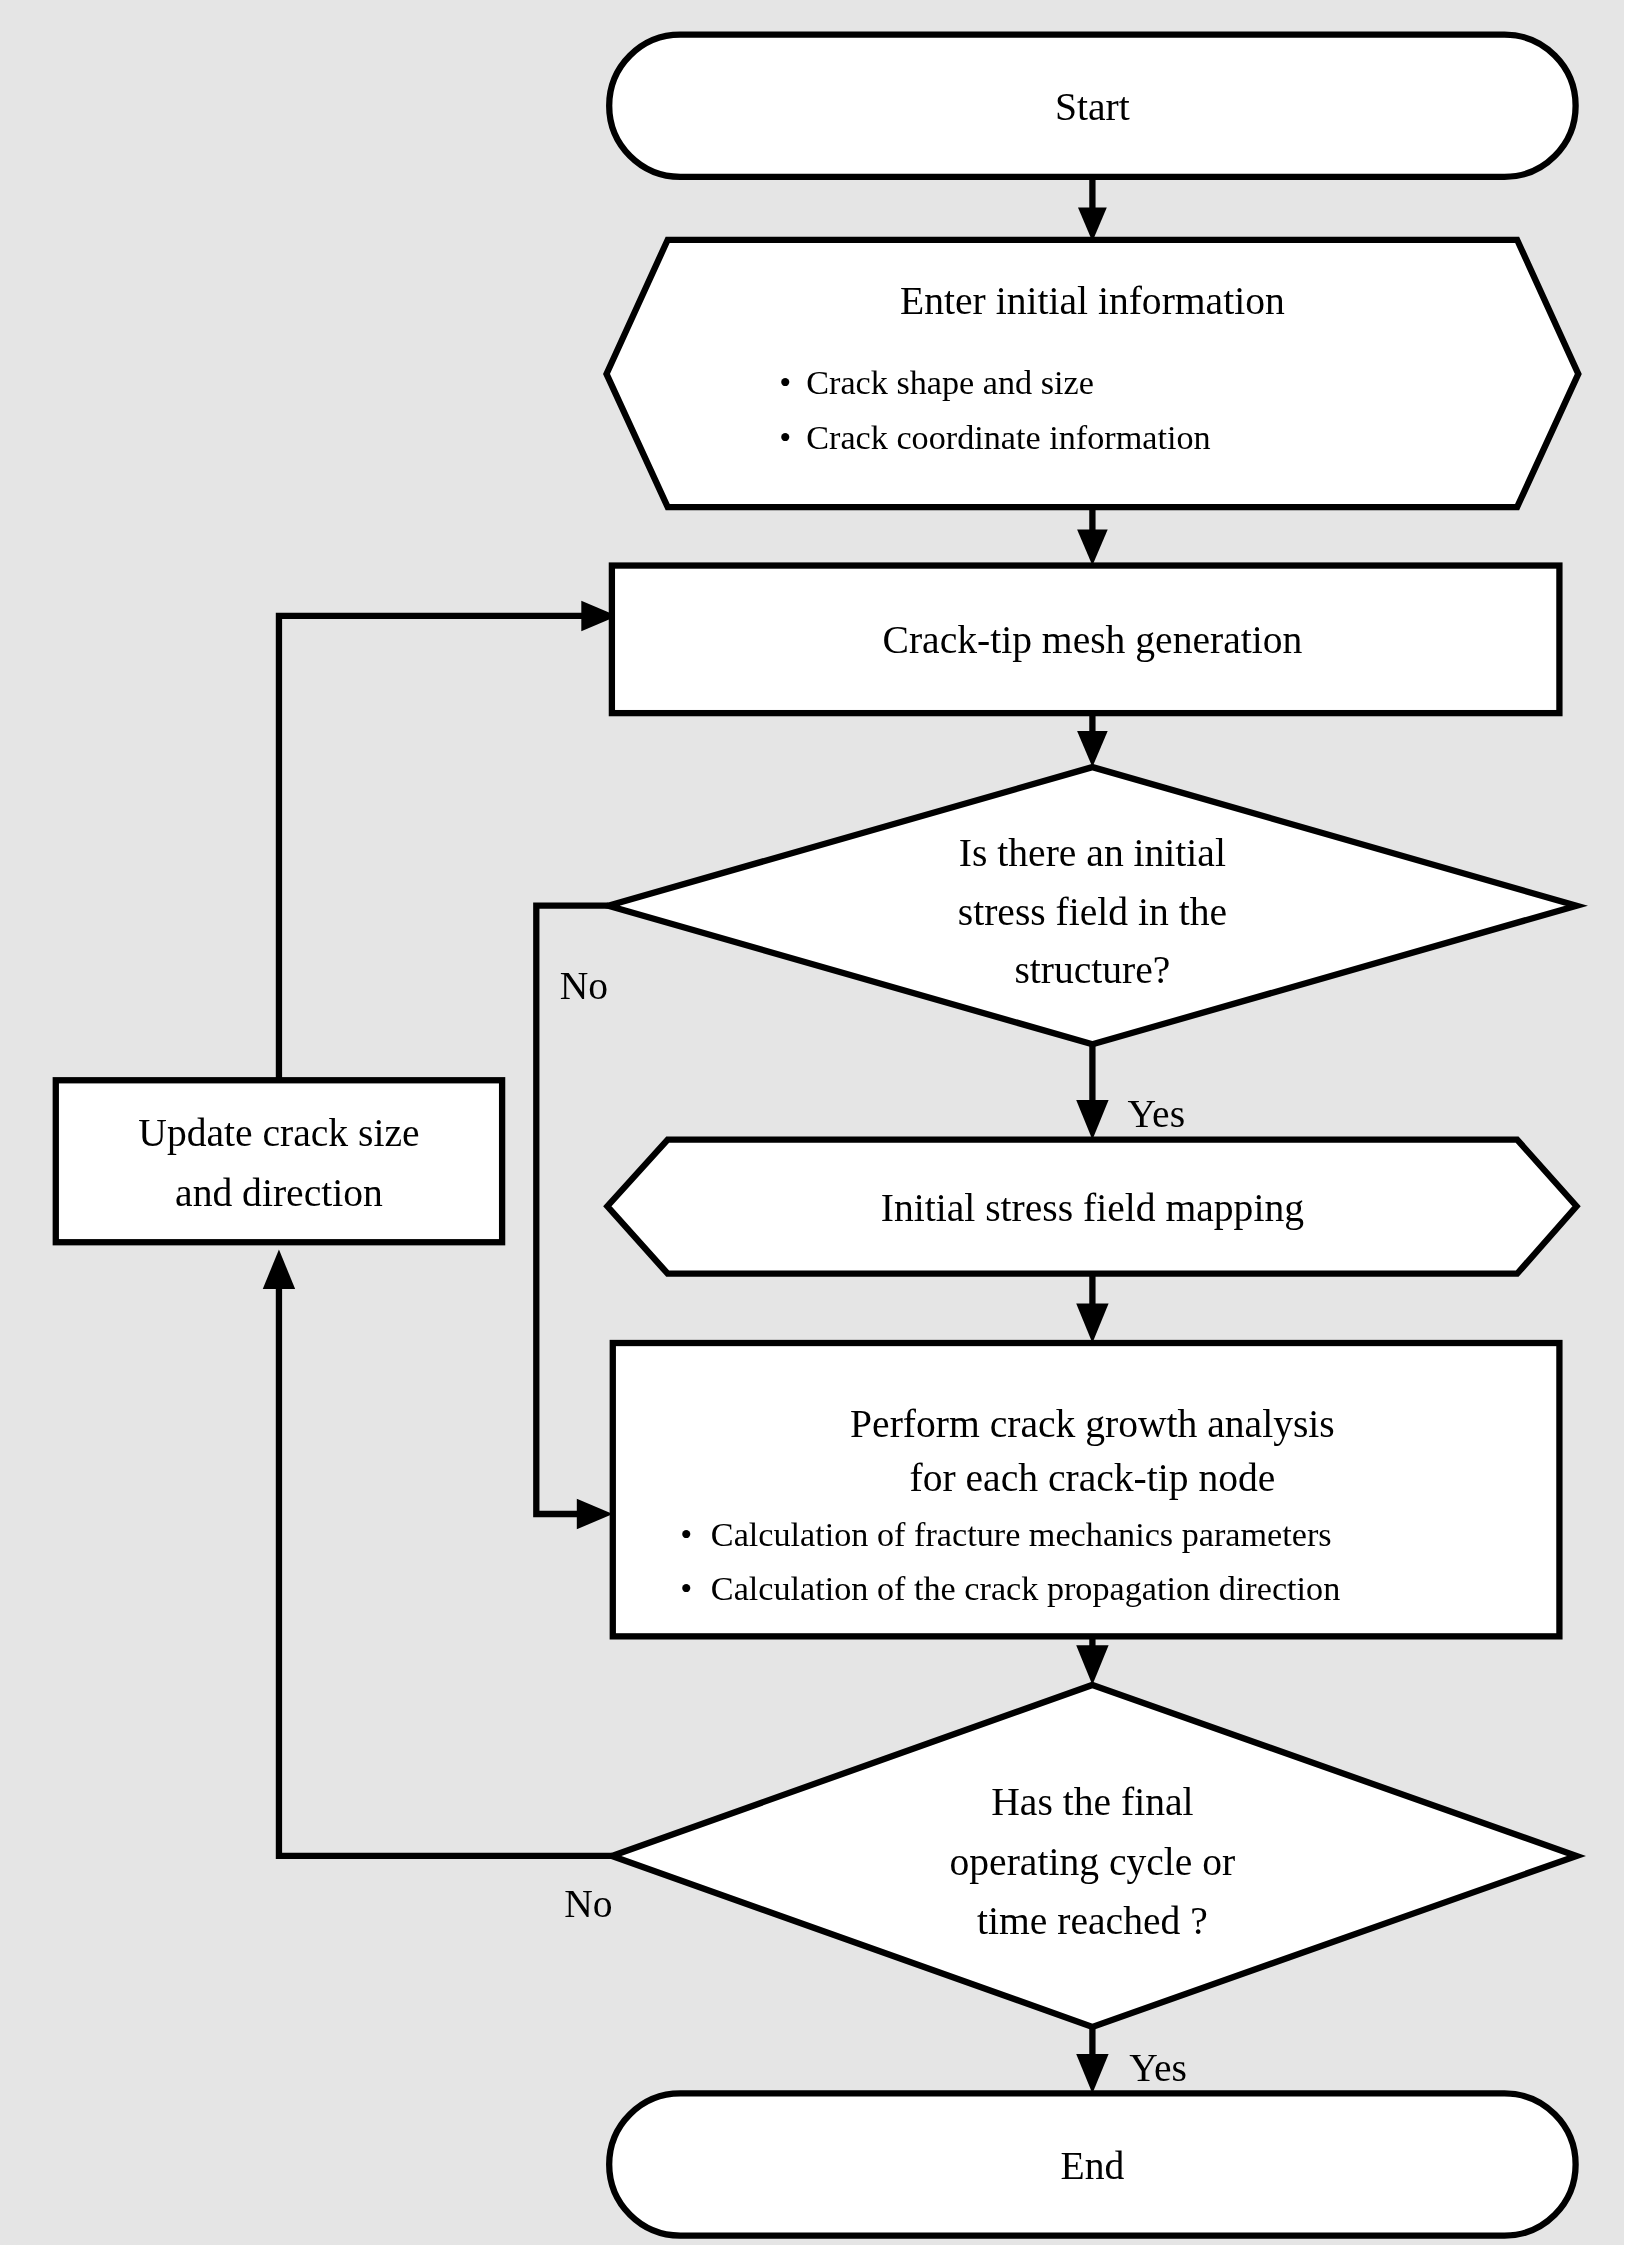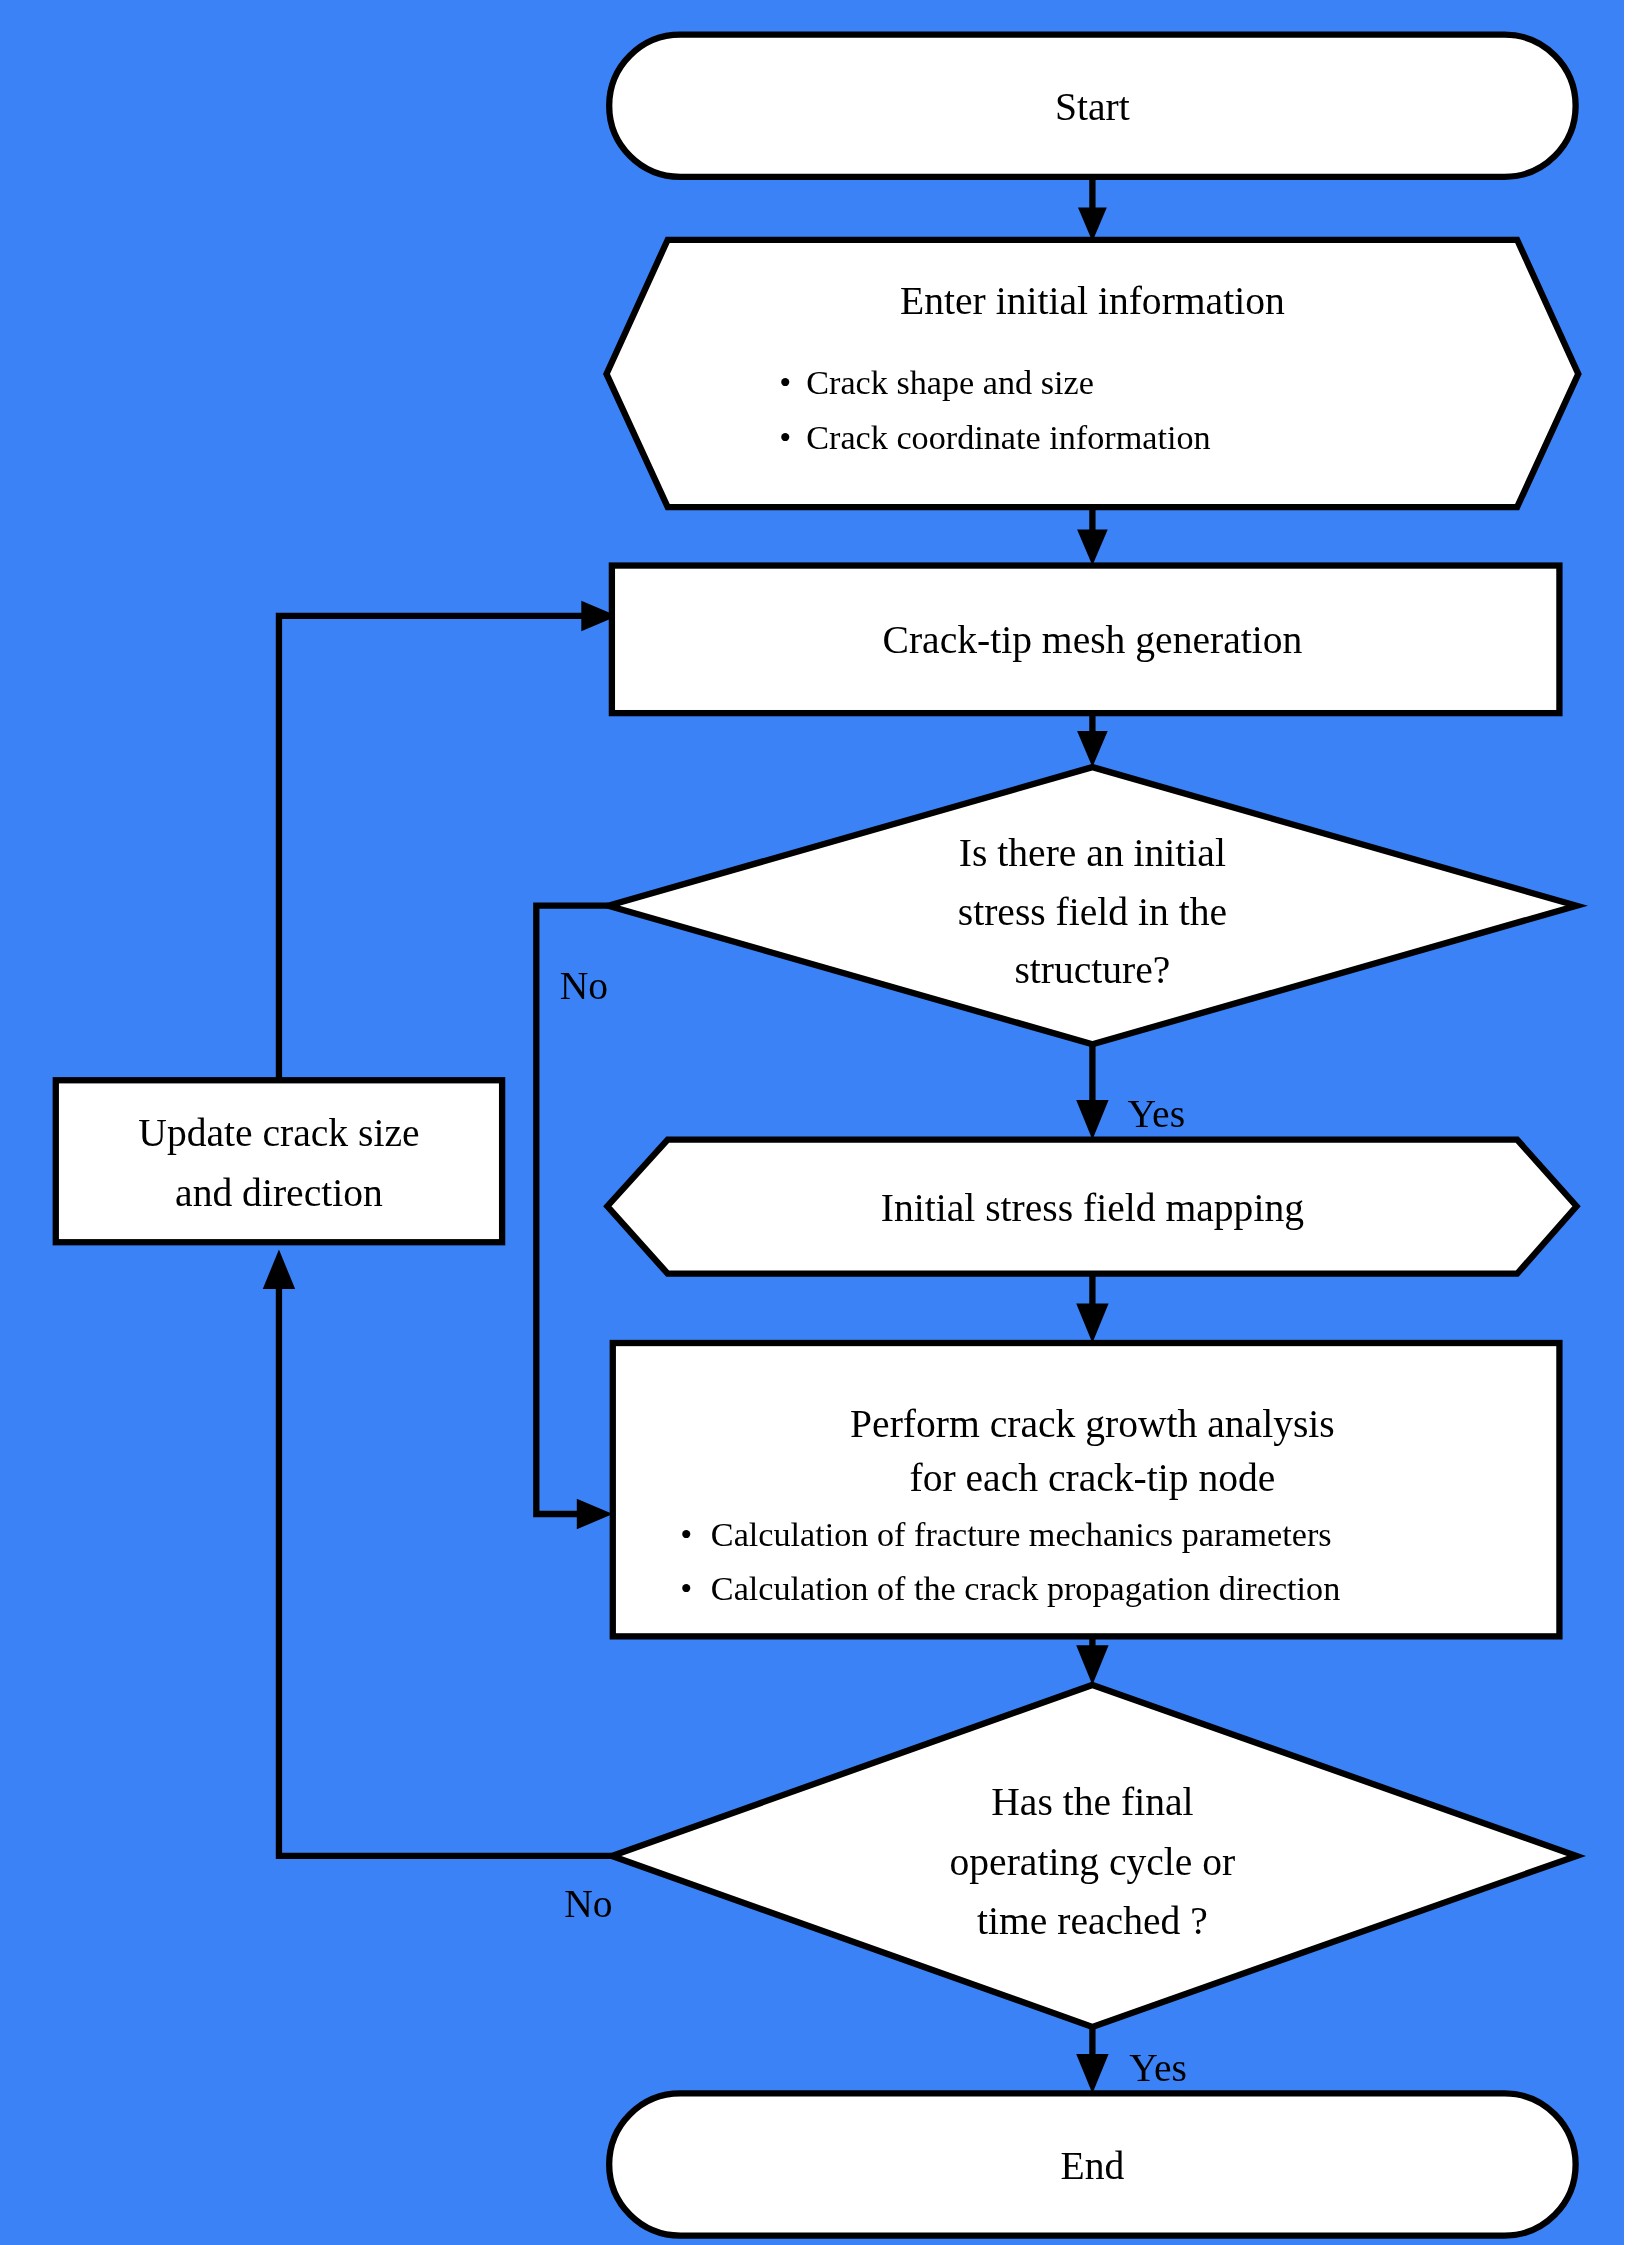--- a/index.html
+++ b/index.html
@@ -8,21 +8,21 @@
     padding: 0;
     background: #ffffff;
   }
   body {
     font-family: "Liberation Serif", "DejaVu Serif", serif;
   }
   #flowchart-root {
     position: relative;
     width: 1624px;
     height: 2246px;
-    background: #3b82f6;
+    background: #e5e5e5;
     overflow: hidden;
   }
   svg#flow-svg {
     display: block;
     width: 1644px;
     height: 2246px;
   }
   .shape-outline {
     fill: #ffffff;
     stroke: #000000;

